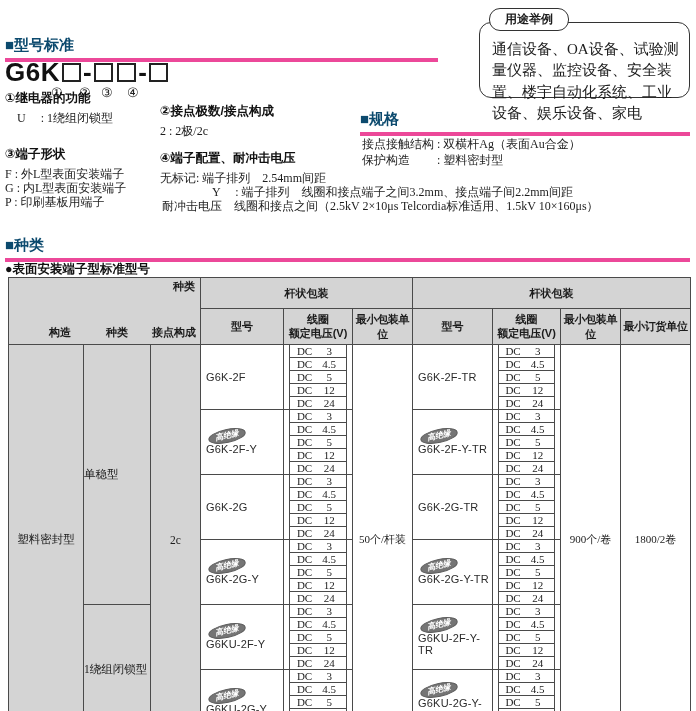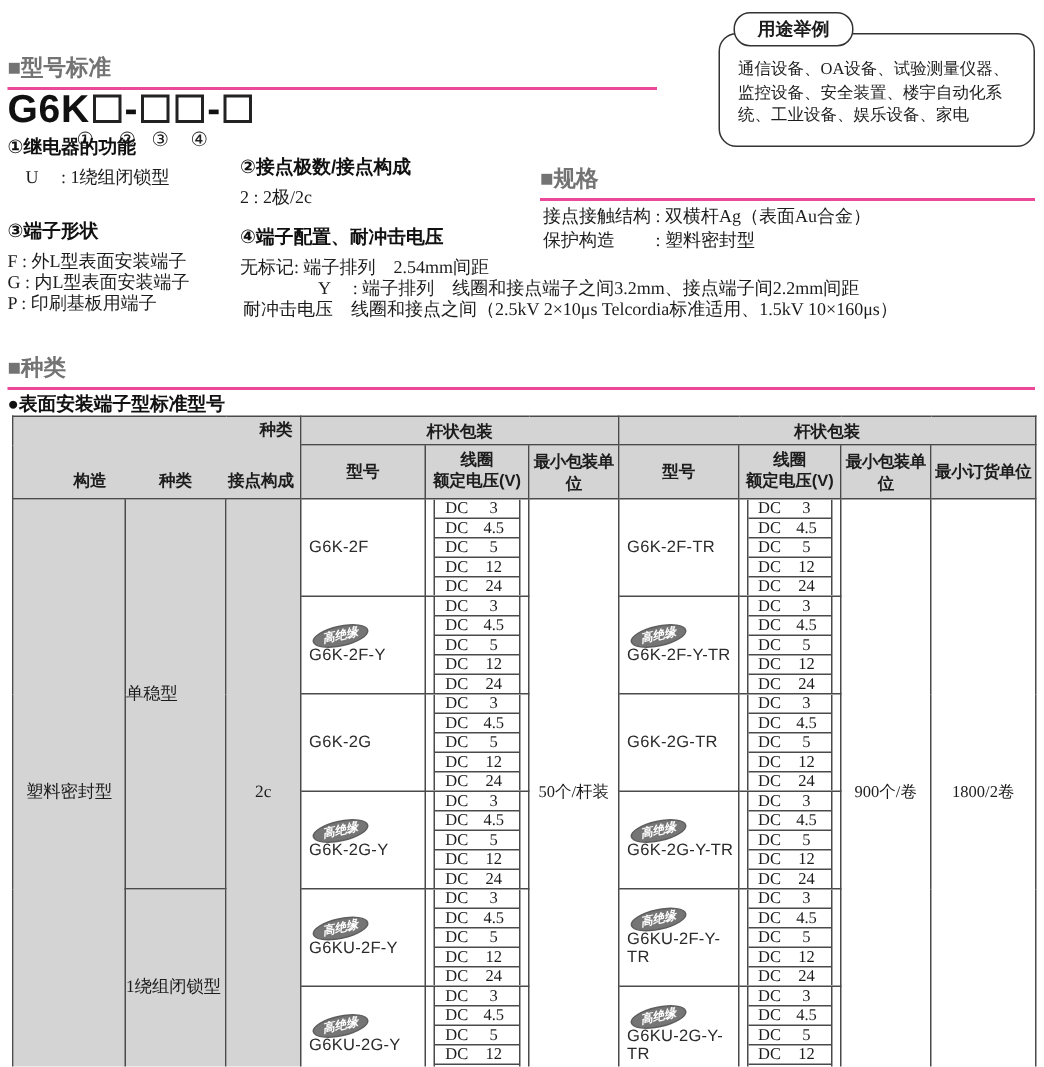--- a/index.html
+++ b/index.html
@@ -7,22 +7,22 @@
     width:696px;height:711px;position:relative;background:#ffffff;
     font-family:"Liberation Serif","DejaVu Serif",serif;
     color:#1c1c1c;overflow:hidden;
   }
   .abs{position:absolute;}
   .pre{white-space:pre-wrap;}
 
   
   .sec-title{
     font-family:"Liberation Sans","DejaVu Sans",sans-serif;
-    font-weight:bold;font-size:15px;color:#737373;
-    border-bottom:2px solid #ec4899;padding-bottom:3px;
+    font-weight:bold;font-size:15px;color:#0c4a6e;
+    border-bottom:4px solid #ec4899;padding-bottom:3px;
   }
   .sub-title{
     font-family:"Liberation Sans","DejaVu Sans",sans-serif;
     font-weight:bold;font-size:12.5px;color:#111;
   }
   .h4{
     font-family:"Liberation Sans","DejaVu Sans",sans-serif;
     font-weight:bold;font-size:12.5px;color:#111;margin-bottom:4px;
   }
   .bodyline{font-size:12px;line-height:14px;}
@@ -30,21 +30,21 @@
   
   .usage-box{
     left:479px;top:22px;width:209px;height:74px;
     border:1.3px solid #333;border-radius:12px;background:#fff;
   }
   .usage-label{
     left:489px;top:8px;padding:2px 15px;background:#fff;
     border:1.3px solid #333;border-radius:11px;
     font-weight:bold;font-size:12px;z-index:2;
   }
-  .usage-text{padding:16px 8px 4px 12px;font-size:11px;line-height:1.42;}
+  .usage-text{padding:16px 8px 4px 12px;font-size:15px;line-height:1.42;}
 
   
   .model-code{
     left:5px;top:57px;display:flex;align-items:center;
     font-family:"Liberation Sans","DejaVu Sans",sans-serif;
     font-weight:bold;font-size:26px;color:#111;letter-spacing:0.5px;
   }
   .mbox{width:15px;height:15px;border:2.2px solid #222;margin:0 2px;display:inline-block;}
   .digit{font-size:13px;color:#222;}
 
@@ -177,21 +177,21 @@
       <col style="width:50px">
     <col style="width:83px">
       <col style="width:69px">
       <col style="width:60px">
     <col style="width:80px">
       <col style="width:68px">
       <col style="width:60px">
       <col style="width:70px">
   </colgroup>
   <thead>
-    <tr style="height:19px;">
+    <tr style="height:31px;">
       <th class="corner" colspan="3" rowspan="2">
         <span class="corner-top">种类</span>
         <span class="corner-c1">构造</span>
         <span class="corner-c2">种类</span>
         <span class="corner-c3">接点构成</span>
       </th>
       <th colspan="3">杆状包装</th>
       <th colspan="4">杆状包装</th>
     </tr>
     <tr style="height:36px;">

